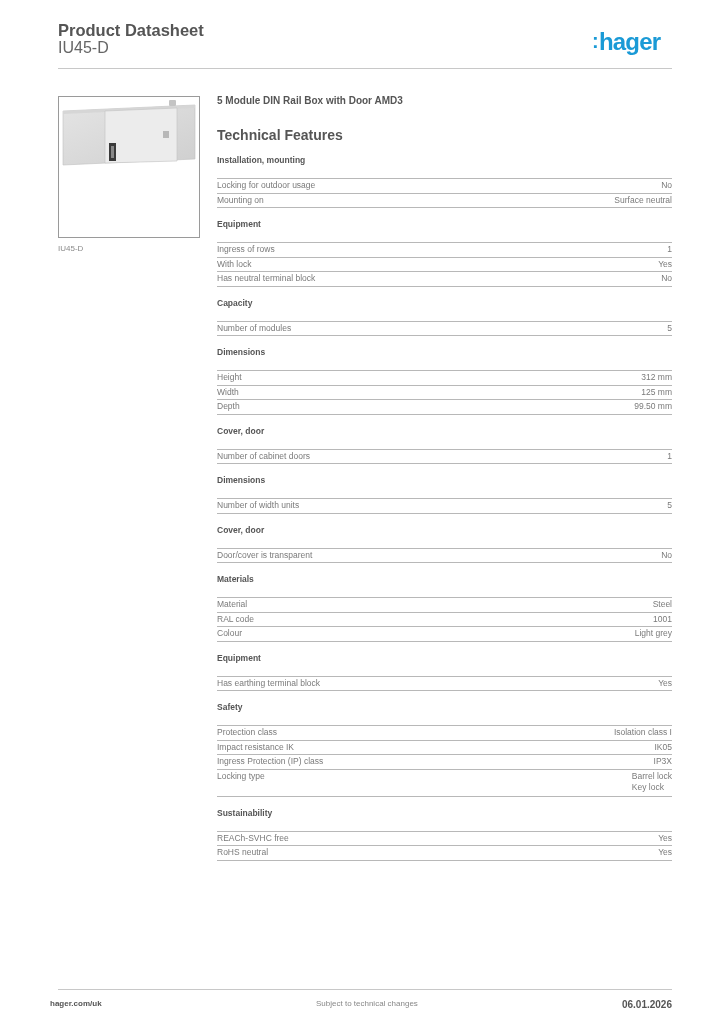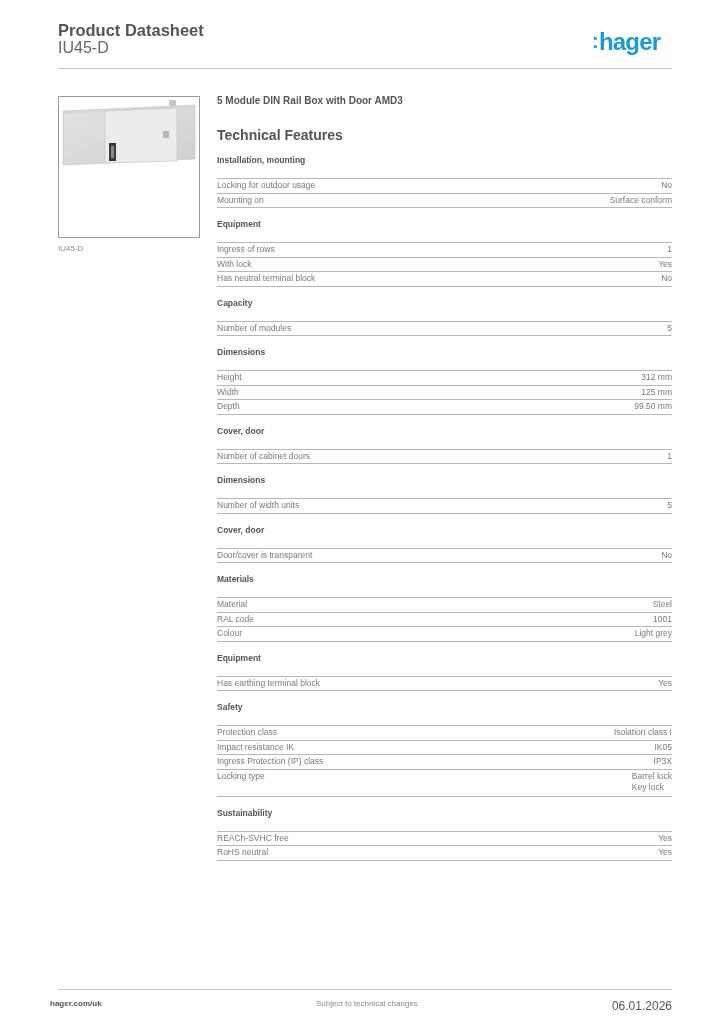--- a/index.html
+++ b/index.html
@@ -15,21 +15,21 @@
     .col { position: absolute; left: 217px; top: 95px; width: 455px; }
     .prod-name { font-size: 10px; font-weight: bold; color: #555; height: 12px; line-height: 12px; margin-bottom: 22px; }
     .tech-title { font-size: 14px; font-weight: bold; color: #555; height: 12px; line-height: 12px; margin-bottom: 14px; }
     .section { margin-bottom: 11px; }
     .section-title { font-size: 8.5px; font-weight: bold; color: #555; height: 11px; line-height: 11px; border-bottom: 1px solid #b8b8b8; padding-bottom: 12px; }
     .row { display: flex; justify-content: space-between; font-size: 8.5px; color: #7a7a7a; border-bottom: 1px solid #b8b8b8; min-height: 13.5px; line-height: 13.5px; }
     .row .val { }
     .footer-rule { position: absolute; left: 58px; top: 989px; width: 614px; height: 1px; background: #c8c8c8; }
     .footer-left { position: absolute; left: 50px; top: 999px; font-size: 8px; font-weight: bold; color: #555; }
     .footer-mid { position: absolute; left: 316px; top: 999px; font-size: 8px; color: #888; text-align: right; }
-    .footer-right { position: absolute; right: 52px; top: 999px; font-size: 12px; font-weight: normal; color: #555; }
+    .footer-right { position: absolute; right: 52px; top: 999px; font-size: 10px; font-weight: bold; color: #555; }
   </style>
 </head>
 <body>
 
 <div class="header-title">Product Datasheet</div>
 <div class="header-sub">IU45-D</div>
 <div class="logo"><span class="colon">:</span><span>hager</span></div>
 <div class="header-rule"></div>
 
 <div class="product-img">
@@ -56,21 +56,21 @@
   <div class="tech-title">Technical Features</div>
 
   <div class="section">
     <div class="section-title">Installation, mounting</div>
     <div class="row">
         <span>Locking for outdoor usage</span>
         <span class="val">No</span>
       </div>
     <div class="row">
         <span>Mounting on</span>
-        <span class="val">Surface conform</span>
+        <span class="val">Surface neutral</span>
       </div>
   </div>
 
   <div class="section">
     <div class="section-title">Equipment</div>
     <div class="row">
         <span>Ingress of rows</span>
         <span class="val">1</span>
       </div>
     <div class="row">

